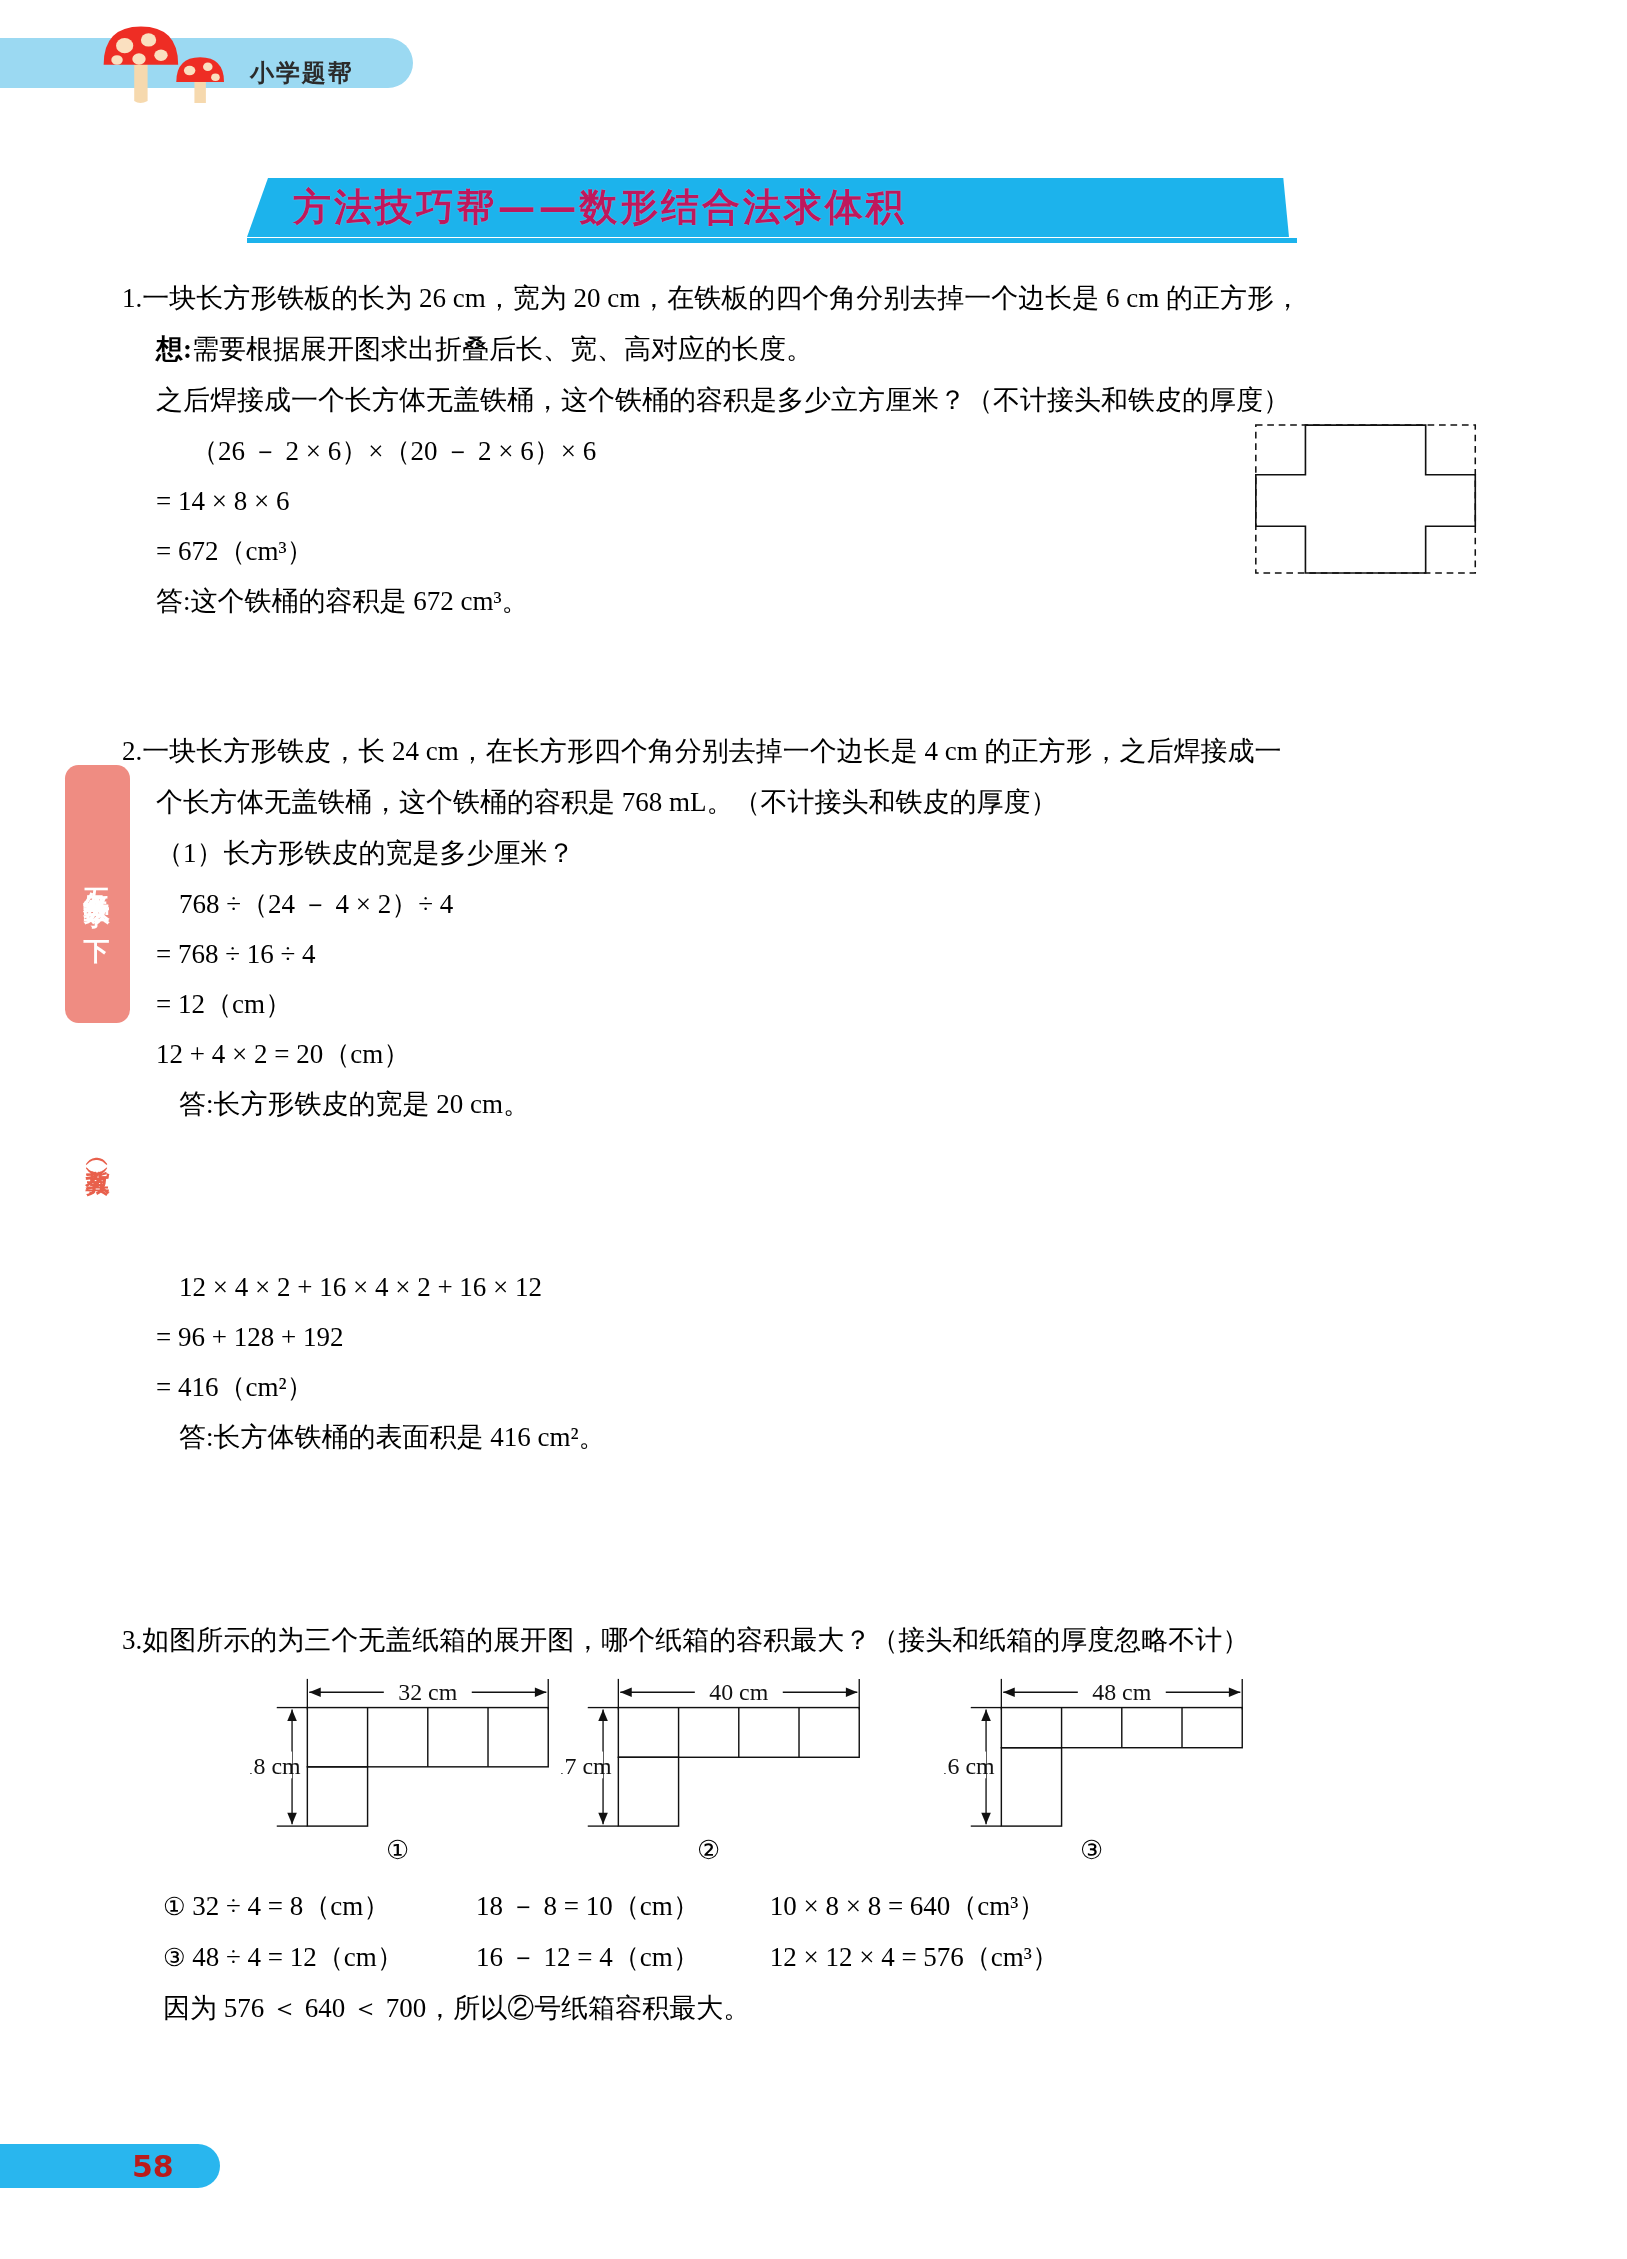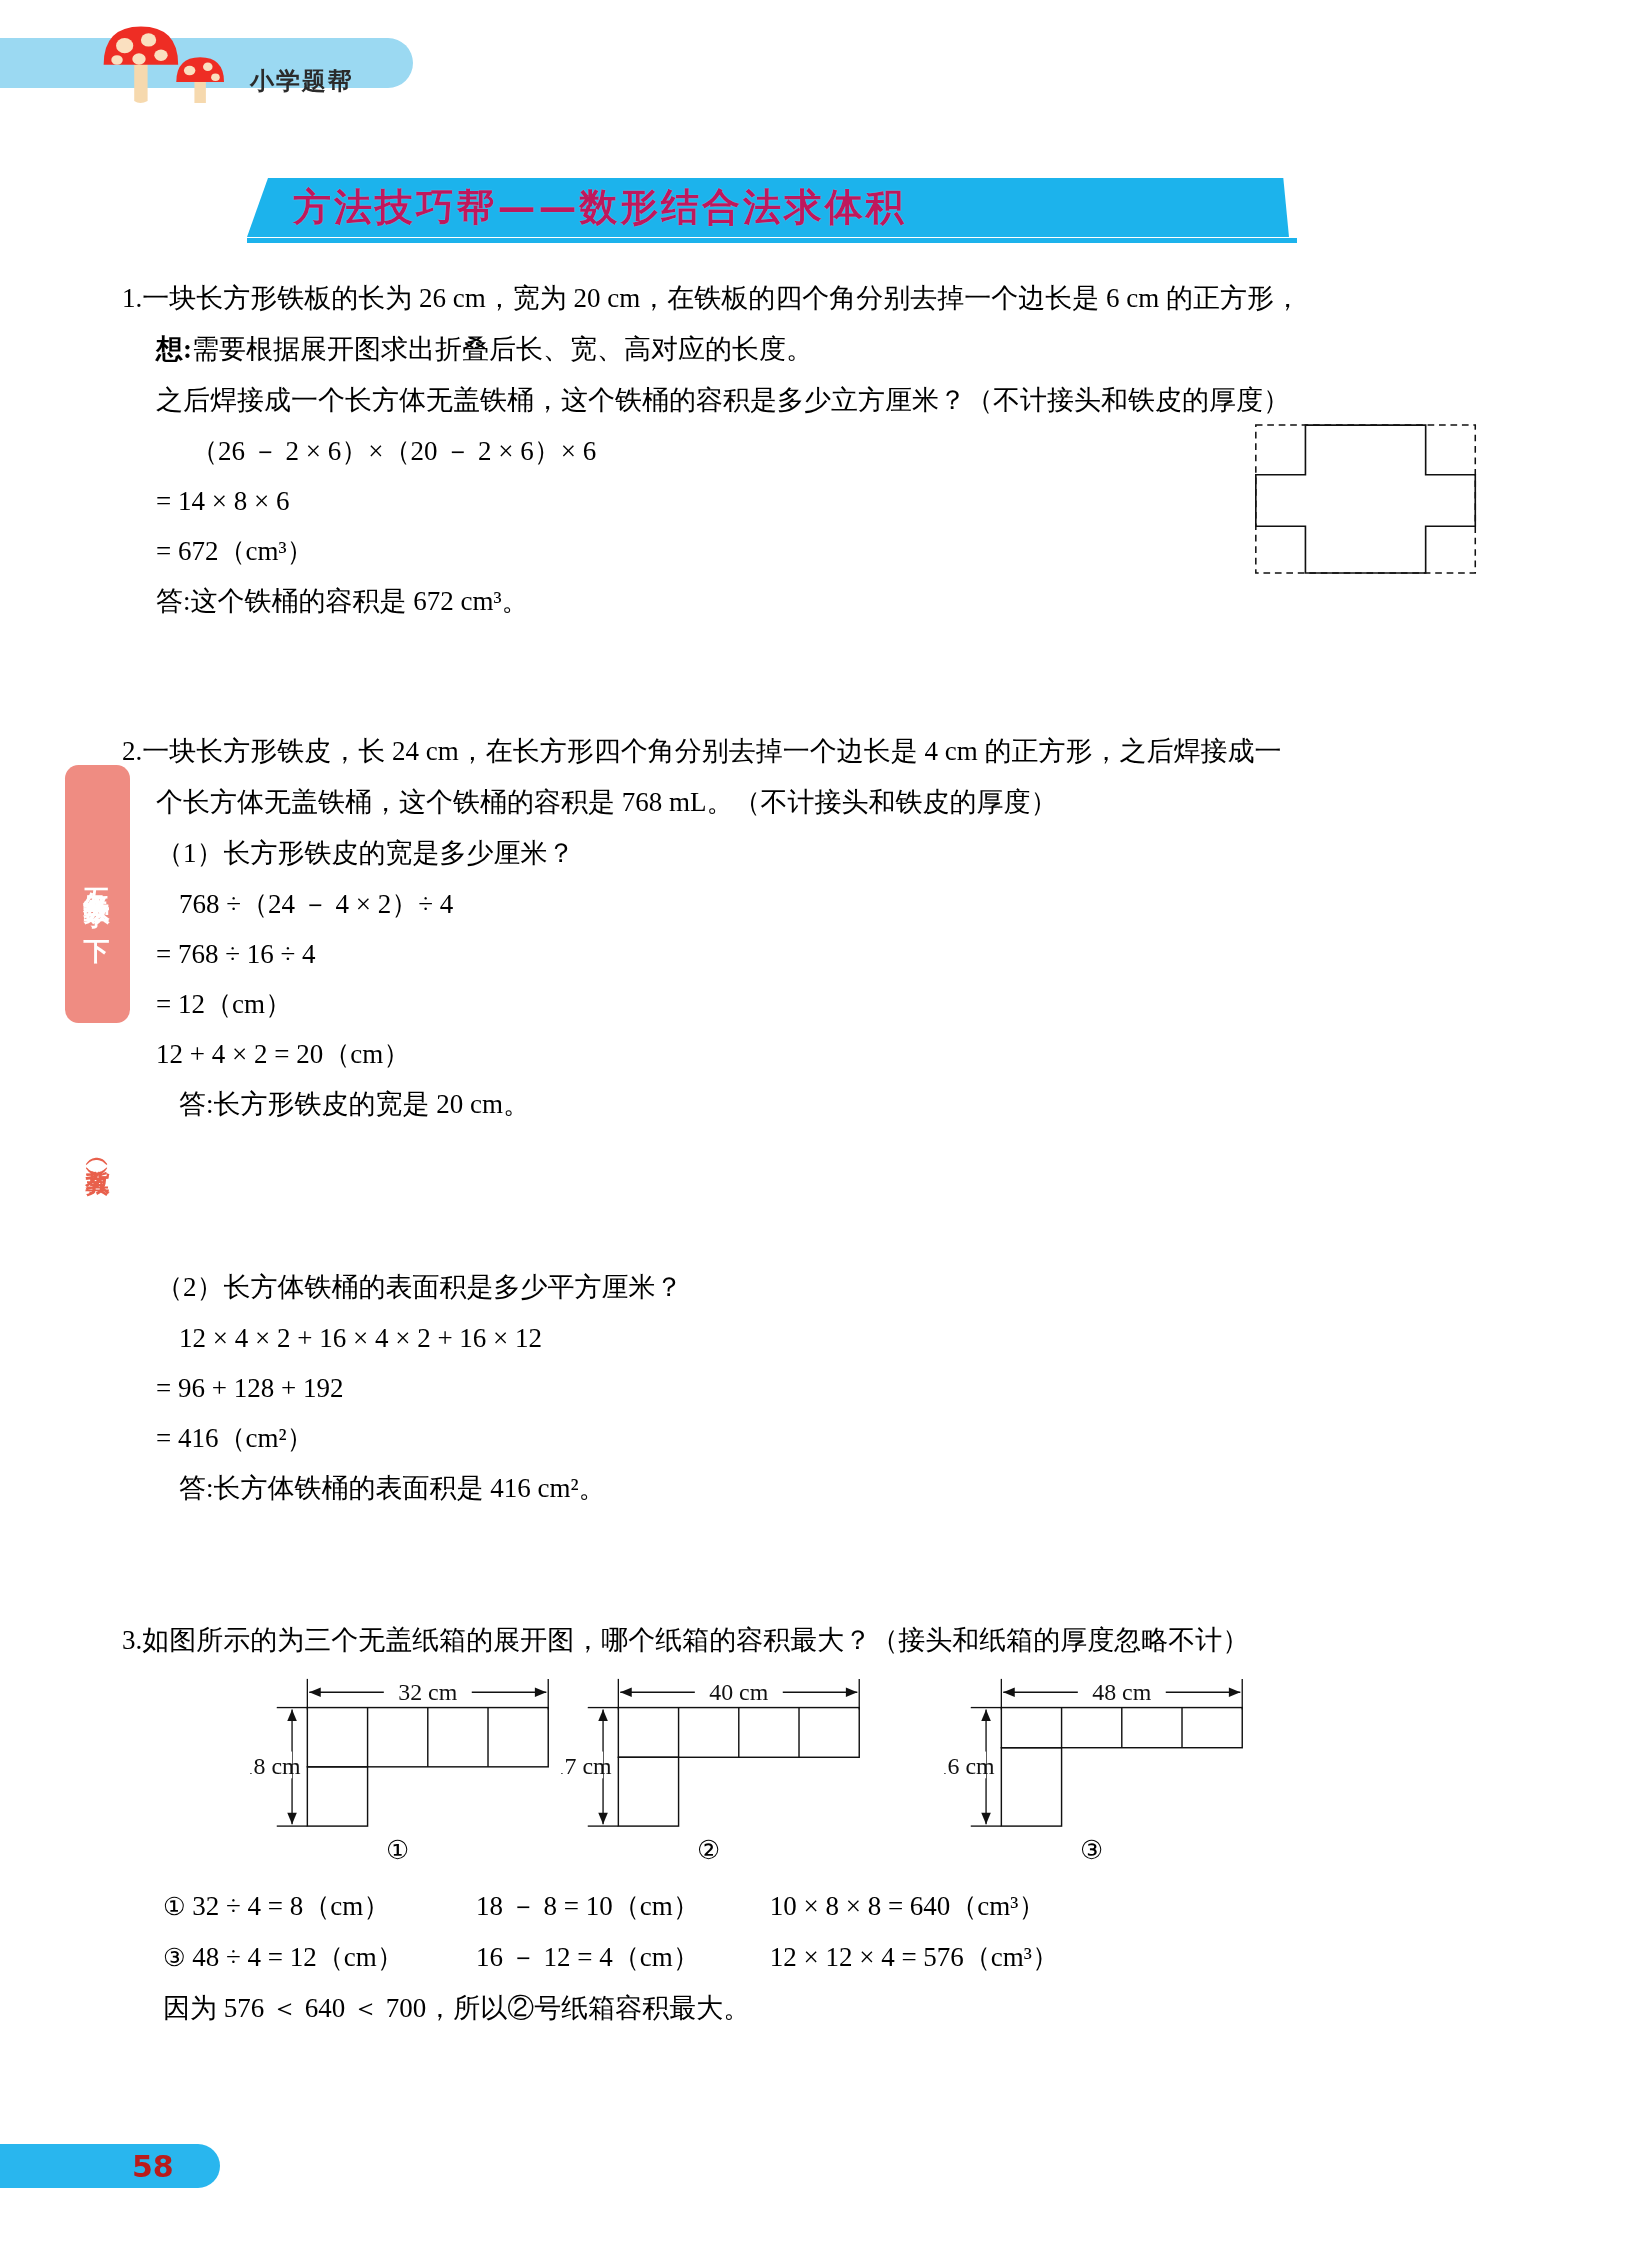--- a/index.html
+++ b/index.html
@@ -17,21 +17,21 @@
   .top-banner {
     position: absolute;
     left: 0; top: 38px;
     width: 413px; height: 50px;
     background: #9bd9f2;
     border-radius: 0 25px 25px 0;
     z-index: 2;
   }
   .top-banner-label {
     position: absolute;
-    left: 250px; top: 64px;
+    left: 250px; top: 56px;
     width: 172px; height: 34px;
     font-family: "DejaVu Sans", sans-serif;
     font-size: 24px;
     font-weight: 700;
     color: #2b2b2b;
     letter-spacing: 1.9px;
     z-index: 4;
     line-height: 34px;
   }
   .mushrooms { position: absolute; left: 96px; top: 17px; z-index: 3; }
@@ -233,21 +233,20 @@
     <div class="qline indent">个长方体无盖铁桶，这个铁桶的容积是 768 mL。（不计接头和铁皮的厚度）</div>
     <div class="qline indent">（1）长方形铁皮的宽是多少厘米？</div>
     <div class="sol sol-i3">768 ÷（24 － 4 × 2）÷ 4</div>
     <div class="sol sol-i2">= 768 ÷ 16 ÷ 4</div>
     <div class="sol sol-i2">= 12（cm）</div>
     <div class="sol sol-i2">12 + 4 × 2 = 20（cm）</div>
     <div class="sol sol-i3">答:长方形铁皮的宽是 20 cm。</div>
   </div>
 
   <div class="qblock" style="left:122px; top:1262px; width:1357px;">
-    <div class="qline indent">（2）长方体铁桶的表面积是多少平方厘米？</div>
     <div class="sol sol-i3">12 × 4 × 2 + 16 × 4 × 2 + 16 × 12</div>
     <div class="sol sol-i2">= 96 + 128 + 192</div>
     <div class="sol sol-i2">= 416（cm²）</div>
     <div class="sol sol-i3">答:长方体铁桶的表面积是 416 cm²。</div>
   </div>
 
   <div class="qblock" style="left:122px; top:1615px; width:1386px;">
     <div class="qline">
       <span class="qnum">3.</span><span>如图所示的为三个无盖纸箱的展开图，哪个纸箱的容积最大？（接头和纸箱的厚度忽略不计）</span>
     </div>

